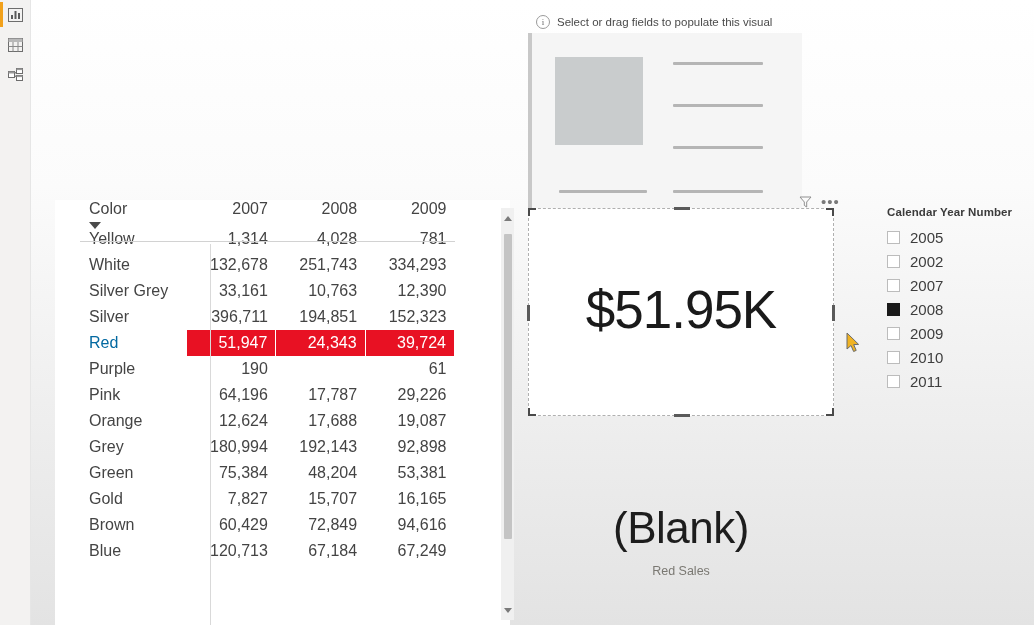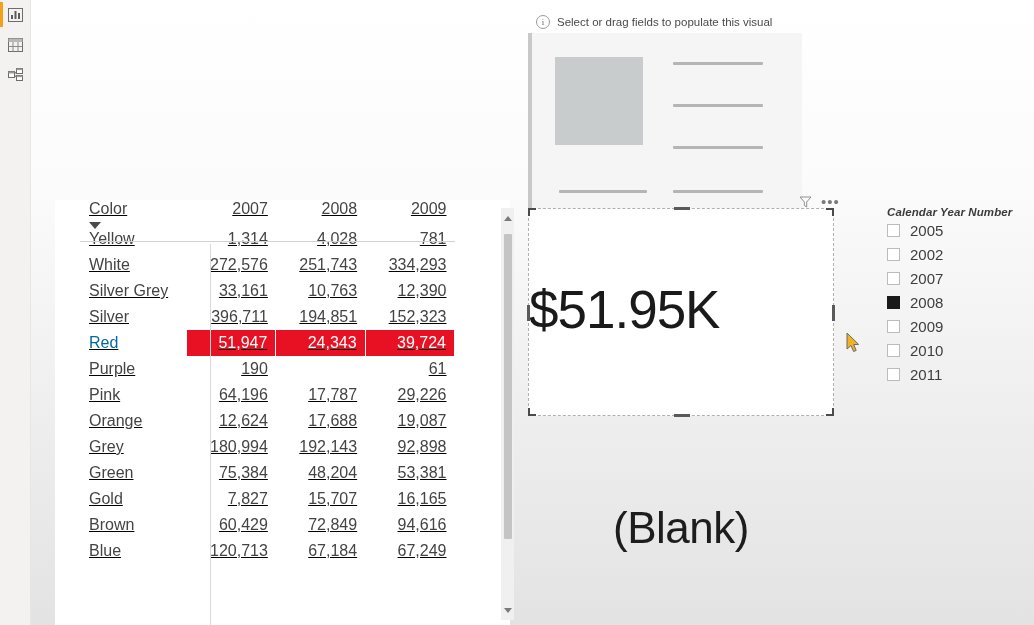--- a/index.html
+++ b/index.html
@@ -102,20 +102,21 @@
     left: 497px; top: 208px;
     width: 306px; height: 208px;
     background: #ffffff;
     border: 1px dashed #b0b0b0;
     box-sizing: border-box;
   }
   #card-value {
     position: absolute;
     left: 0; right: 0;
     top: 74px;
+    text-align: center;
     font-size: 53px;
     color: #1a1a1a;
     letter-spacing: -1px;
     line-height: 1;
   }
   #card-label {
     position: absolute;
     left: 0; right: 0;
     top: 134px;
     text-align: center;
@@ -171,22 +172,22 @@
   
   #slicer {
     position: absolute;
     left: 856px; top: 206px;
     width: 140px;
   }
   #slicer-title {
     font-size: 11.5px;
     font-weight: bold;
     color: #3b3b3b;
+    margin-bottom: 7px;
     letter-spacing: 0.1px;
-    font-style: italic;
   }
   .slicer-item {
     display: flex;
     align-items: center;
     height: 24px;
     gap: 10px;
   }
   .slicer-box {
     width: 13px; height: 13px;
     border: 1px solid #bcbcbc;
@@ -215,21 +216,20 @@
   #table-inner {
     position: absolute;
     left: 0; top: 0;
     width: 440px;
   }
   table.matrix {
     border-collapse: collapse;
     width: 375px;
     margin-left: 25px;
     table-layout: fixed;
-    text-decoration: underline;
   }
   table.matrix th, table.matrix td {
     font-size: 16px;
     color: #444444;
     padding: 0;
     height: 26px;
     font-weight: normal;
     white-space: nowrap;
   }
   table.matrix th.col-color, table.matrix td.col-color {
@@ -404,20 +404,21 @@
       <div style="position:absolute;right:0;bottom:0;width:2px;height:8px;background:#4a4a4a;"></div>
     </div>
     <div class="handle edge-h" style="left:145px; top:-2px;"></div>
     <div class="handle edge-h" style="left:145px; bottom:-2px;"></div>
     <div class="handle edge-v" style="left:-2px; top:96px;"></div>
     <div class="handle edge-v" style="right:-2px; top:96px;"></div>
   </div>
 
   <div id="blank-card">
     <div id="blank-value">(Blank)</div>
+    <div id="blank-label">Red Sales</div>
   </div>
 
   <div id="slicer">
     <div id="slicer-title">Calendar Year Number</div>
     <div id="slicer-items">
         <div class="slicer-item">
           <span class="slicer-box"></span>
           <span class="slicer-label">2005</span>
         </div>
         <div class="slicer-item">
@@ -465,21 +466,21 @@
         </thead>
         <tbody id="matrix-body">
             <tr>
               <td class="col-color">Yellow</td>
               <td class="col-year">1,314</td>
               <td class="col-year">4,028</td>
               <td class="col-year">781</td>
             </tr>
             <tr>
               <td class="col-color">White</td>
-              <td class="col-year">272,576</td>
+              <td class="col-year">132,678</td>
               <td class="col-year">251,743</td>
               <td class="col-year">334,293</td>
             </tr>
             <tr>
               <td class="col-color">Silver Grey</td>
               <td class="col-year">33,161</td>
               <td class="col-year">10,763</td>
               <td class="col-year">12,390</td>
             </tr>
             <tr>

